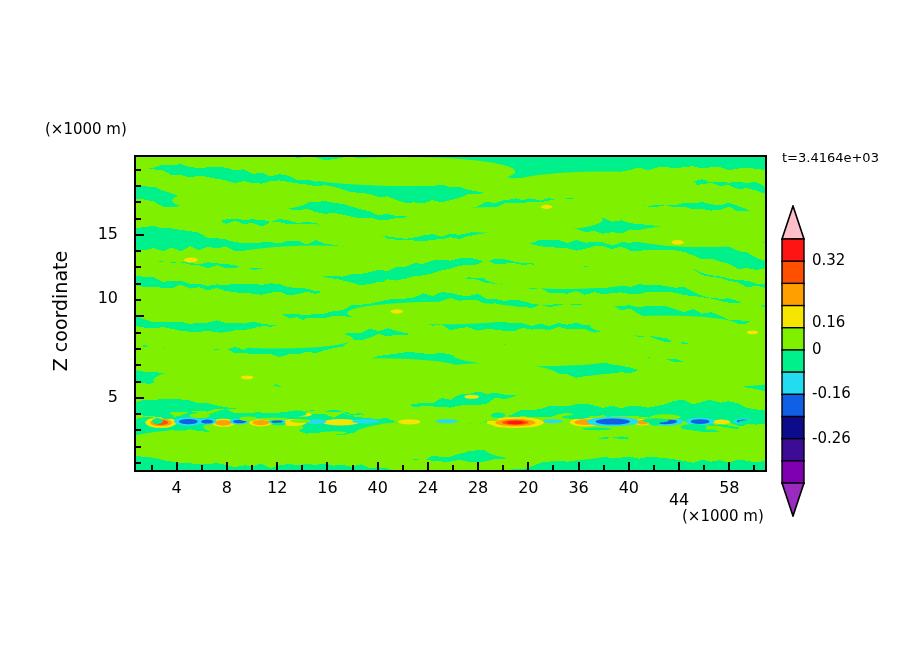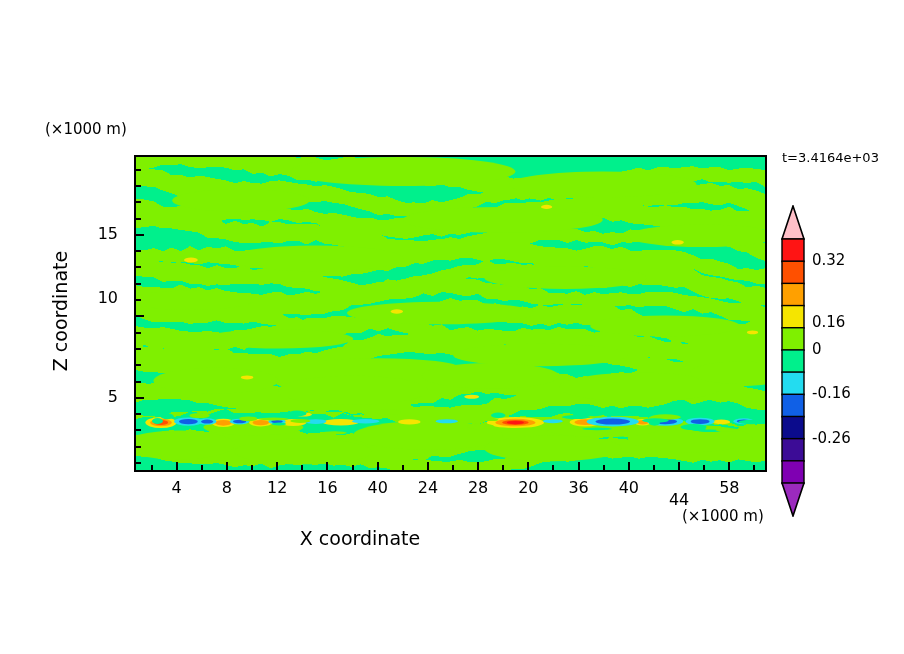--- a/index.html
+++ b/index.html
@@ -233,21 +233,20 @@
       <div class="tick ytick" style="top: 299.054px;"></div>
       <div class="tick ytick" style="top: 282.756px;"></div>
       <div class="tick ytick" style="top: 266.458px;"></div>
       <div class="tick ytick" style="top: 250.159px;"></div>
       <div class="tick ytick" style="top: 217.563px;"></div>
       <div class="tick ytick" style="top: 201.265px;"></div>
       <div class="tick ytick" style="top: 184.967px;"></div>
       <div class="tick ytick" style="top: 168.668px;"></div>
     </div>
 
-  <div id="xaxis-title">X coordinate</div>
   <div id="yaxis-title">Z coordinate</div>
 
   <div id="colorbar">
       <svg width="30" height="312">
         <polygon points="15,1 26,34 4,34" fill="#FFBFC8" stroke="#000" stroke-width="1.6"></polygon>
         <rect x="4" y="34" width="22" height="22.581818181818182" fill="#FF1414" stroke="#000" stroke-width="1.4"></rect>
         <rect x="4" y="56.18181818181819" width="22" height="22.581818181818182" fill="#FF5000" stroke="#000" stroke-width="1.4"></rect>
         <rect x="4" y="78.36363636363637" width="22" height="22.581818181818182" fill="#FFA000" stroke="#000" stroke-width="1.4"></rect>
         <rect x="4" y="100.54545454545455" width="22" height="22.581818181818182" fill="#F5E500" stroke="#000" stroke-width="1.4"></rect>
         <rect x="4" y="122.72727272727273" width="22" height="22.581818181818182" fill="#7FF000" stroke="#000" stroke-width="1.4"></rect>

